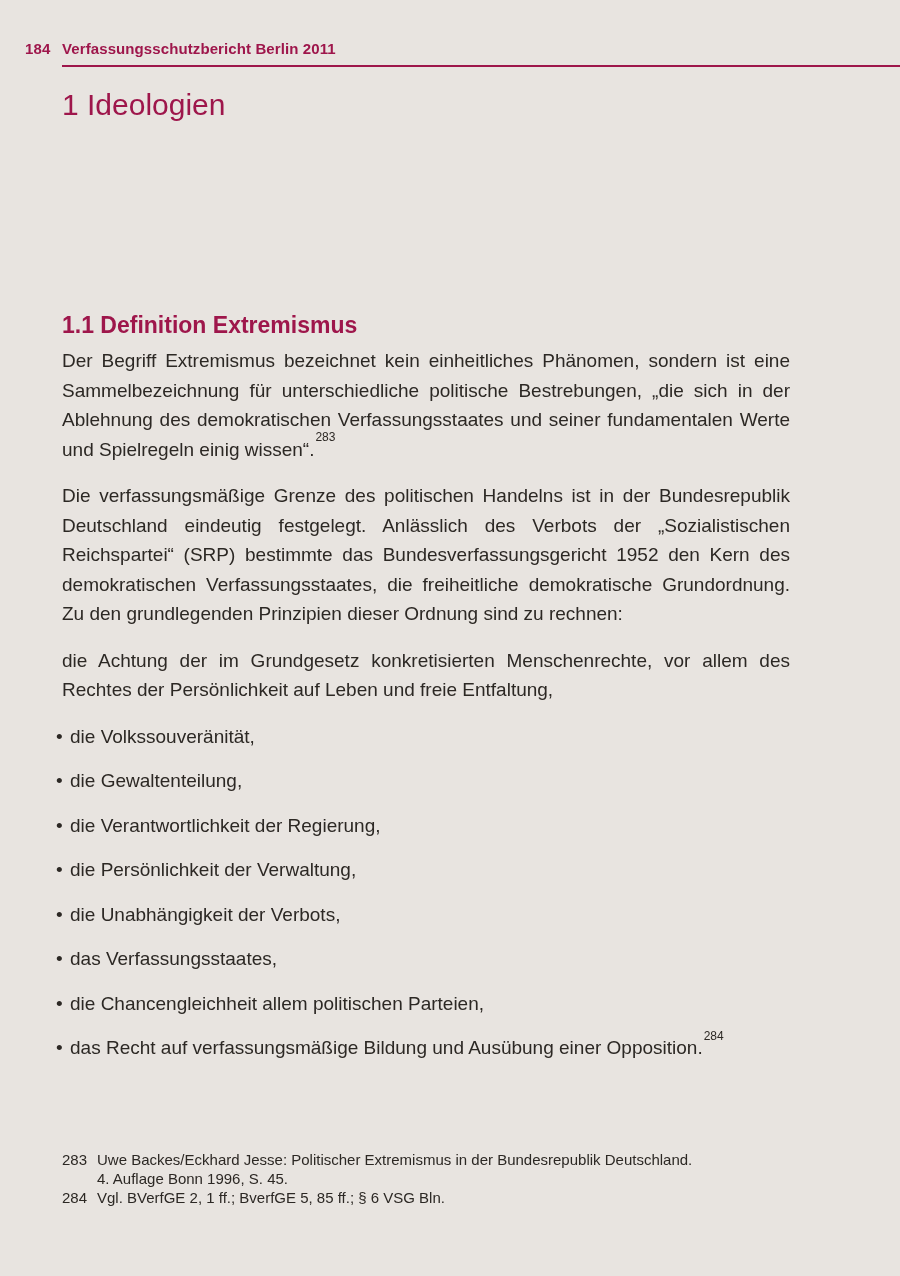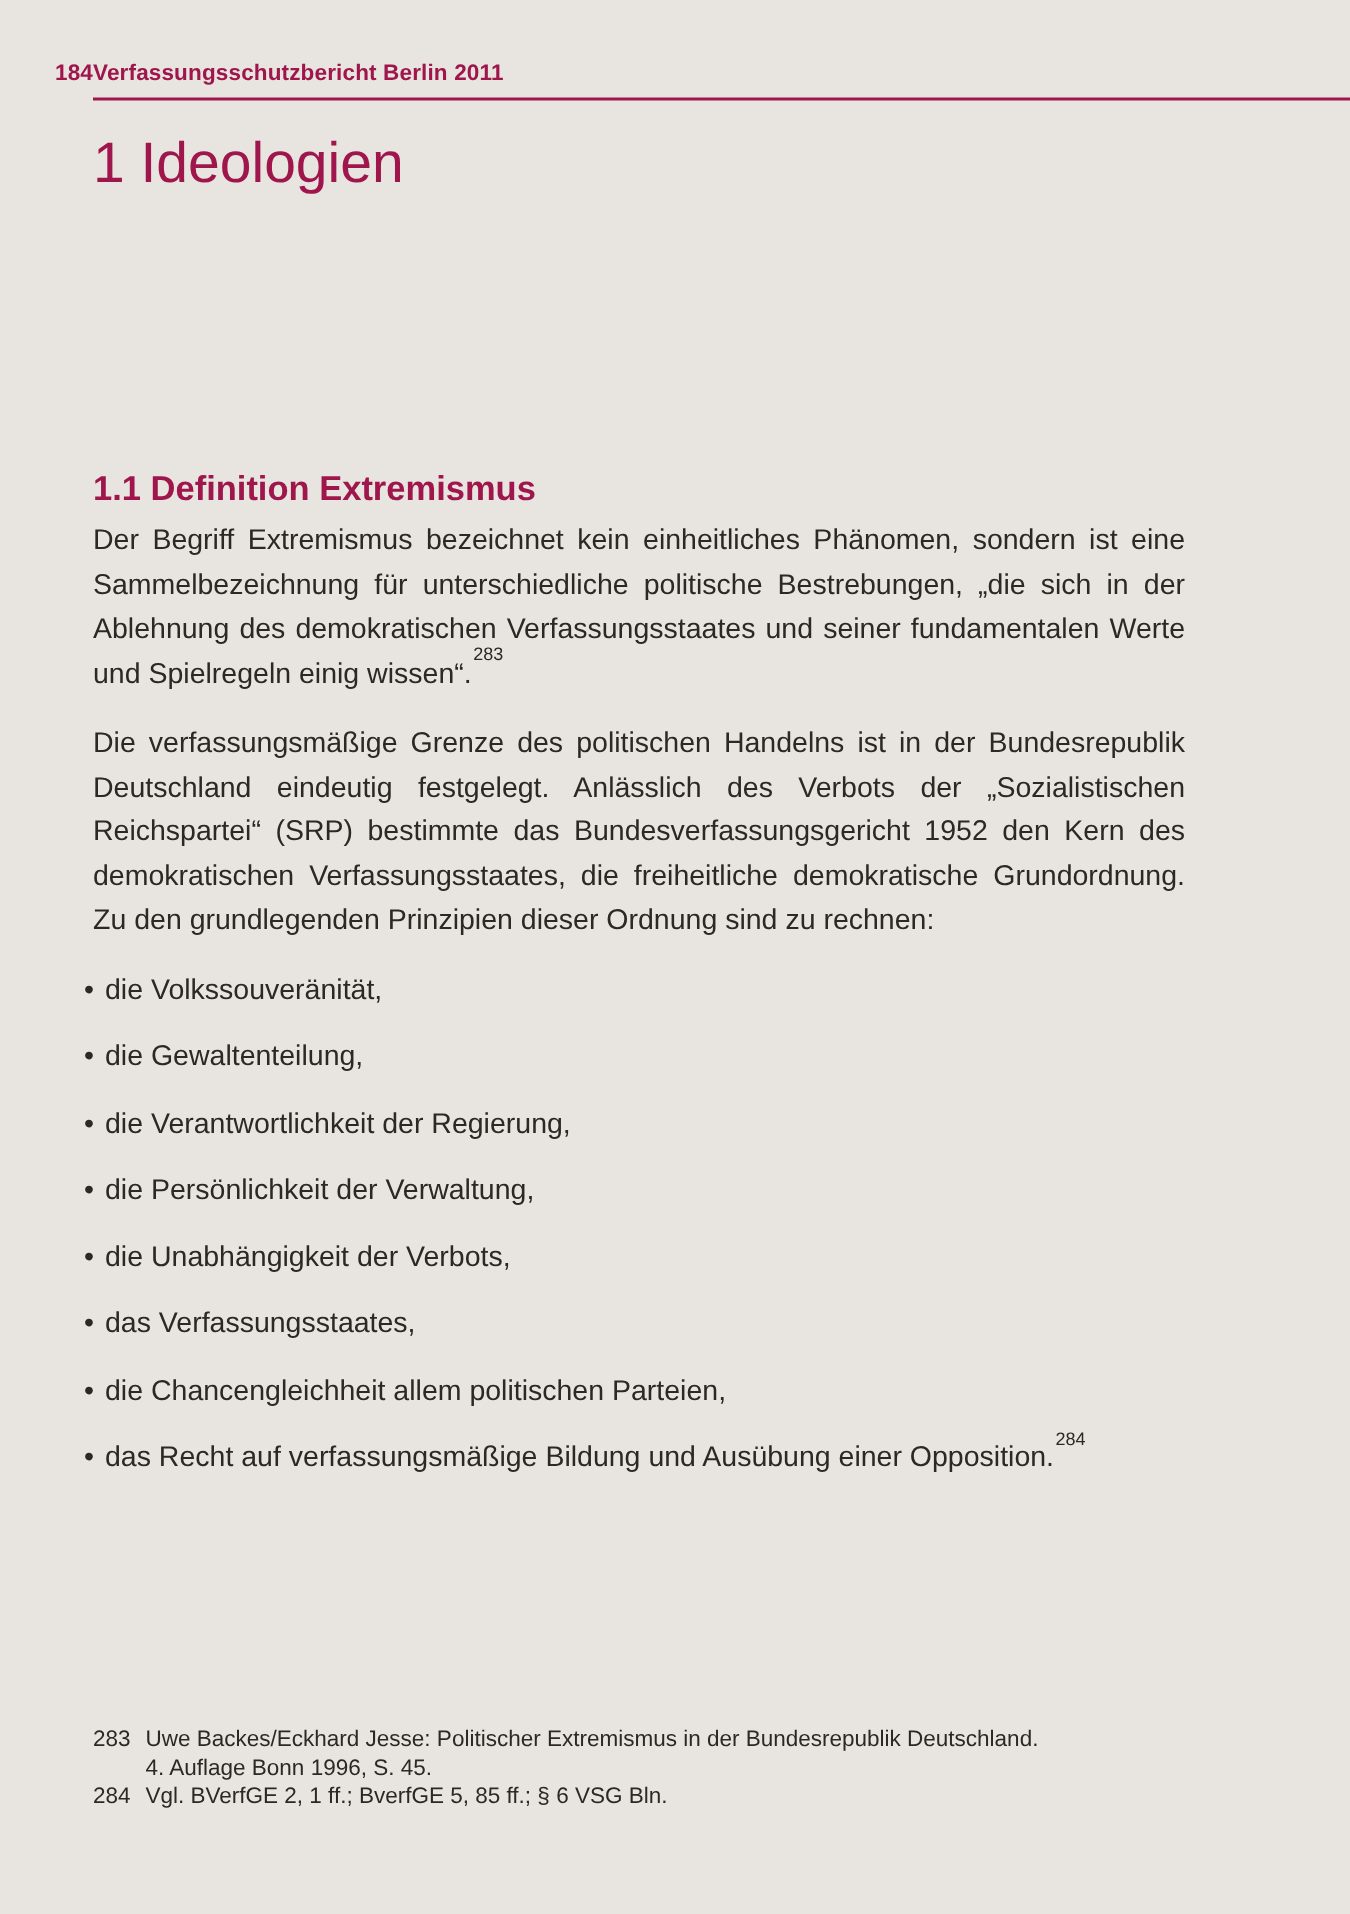--- a/index.html
+++ b/index.html
@@ -20,37 +20,36 @@
   }
   .page-header {
     position: absolute;
     top: 40px;
     left: 25px;
     display: flex;
     font-size: 15px;
     font-weight: bold;
     color: var(--accent);
     letter-spacing: 0.1px;
-    text-align: right;
   }
   .page-header .page-num { width: 37px; flex: none; }
   .header-rule {
     position: absolute;
     top: 65px;
     left: 62px;
     right: 0;
     height: 2px;
     background: var(--accent);
   }
   h1.chapter-title {
     position: absolute;
     top: 86px;
     left: 62px;
     margin: 0;
-    font-size: 38px;
+    font-size: 30px;
     font-weight: normal;
     line-height: 1.25;
     color: var(--accent);
   }
   main.content {
     position: absolute;
     top: 310px;
     left: 62px;
     width: 728px;
   }
@@ -113,20 +112,21 @@
 
 <h1 class="chapter-title">1 Ideologien</h1>
 
 <main class="content">
   <h2 class="section-title">1.1 Definition Extremismus</h2>
 
   <p class="para"><span>Der Begriff Extremismus bezeichnet kein einheitliches Phänomen, sondern ist eine Sammelbezeichnung für unterschiedliche politische Bestrebungen, „die sich in der Ablehnung des demokratischen Verfassungsstaates und seiner fundamentalen Werte und Spielregeln einig wissen“.</span><sup class="fnref">283</sup></p>
 
   <p class="para"><span>Die verfassungsmäßige Grenze des politischen Handelns ist in der Bundesrepublik Deutschland eindeutig festgelegt. Anlässlich des Verbots der „Sozialistischen Reichspartei“ (SRP) bestimmte das Bundesverfassungsgericht 1952 den Kern des demokratischen Verfassungsstaates, die freiheitliche demokratische Grundordnung. Zu den grundlegenden Prinzipien dieser Ordnung sind zu rechnen:</span></p>
 
+  <p class="para"><span>die Achtung der im Grundgesetz konkretisierten Menschenrechte, vor allem des Rechtes der Persönlichkeit auf Leben und freie Entfaltung,</span></p>
 
   <ul class="bullets">
     <li>
         <span class="marker">•</span>
         <span>die Volkssouveränität,</span>
       </li>
     <li>
         <span class="marker">•</span>
         <span>die Gewaltenteilung,</span>
       </li>

